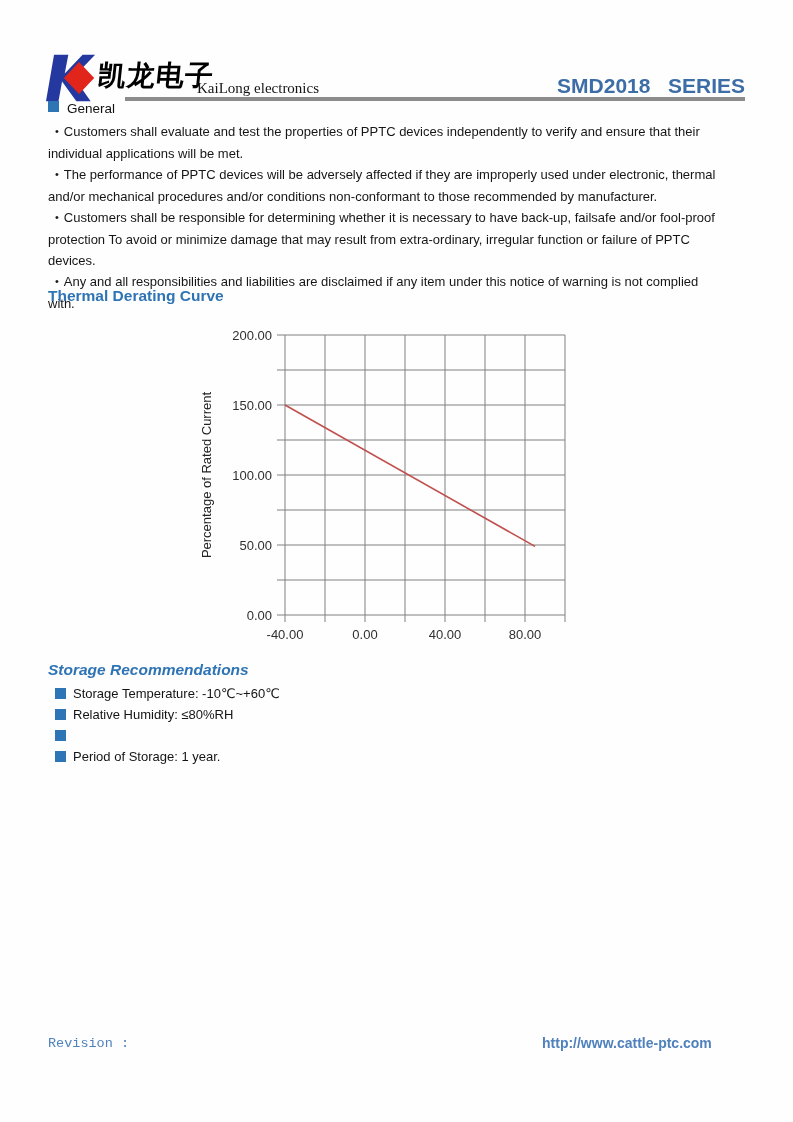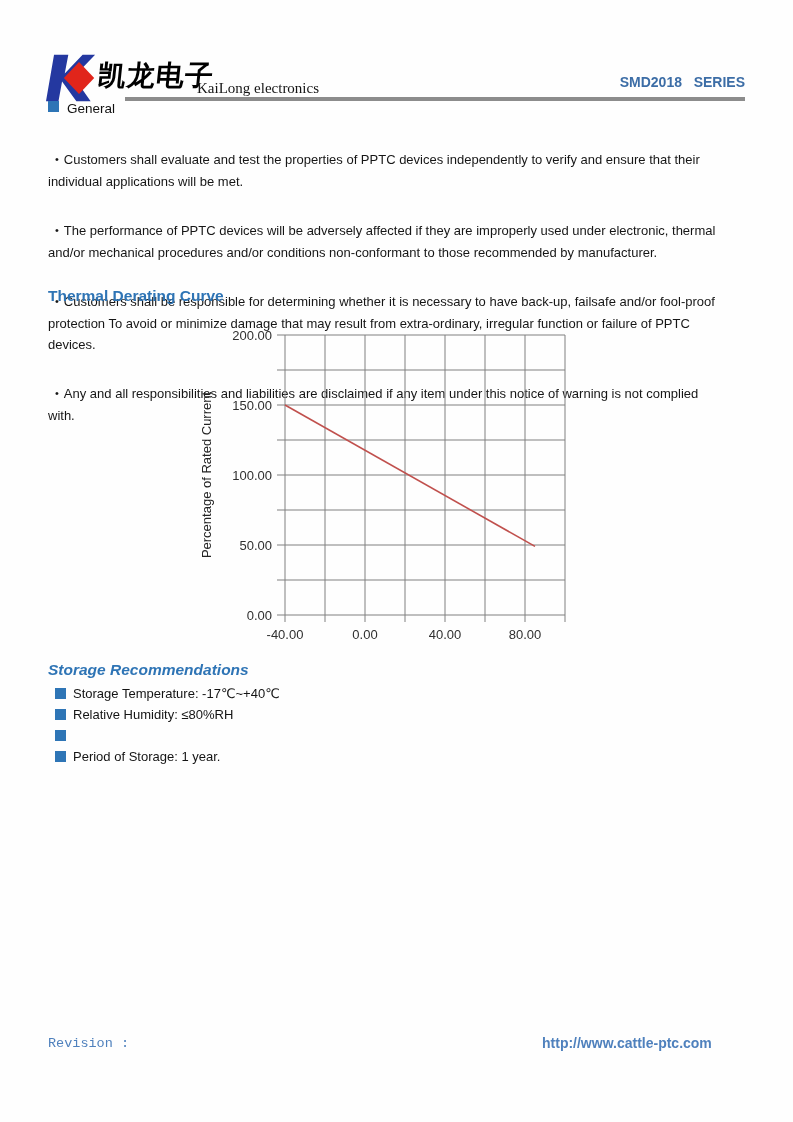--- a/index.html
+++ b/index.html
@@ -6,30 +6,30 @@
   html,body { background:#ffffff; }
   body { font-family:"Liberation Sans","DejaVu Sans",sans-serif; color:#1a1a1a; }
   .page { position:relative; width:793px; height:1122px; background:#fefefe; overflow:hidden; margin:0 auto; }
 
   
   .logo-k { position:absolute; left:44px; top:53px; width:54px; height:50px; }
   .logo-cn { position:absolute; left:98px; top:57px; font-size:28px; font-weight:900; color:#000;
              letter-spacing:1px; transform:skewX(-6deg); font-family:"DejaVu Sans",sans-serif; }
   .logo-en { position:absolute; left:197px; top:80px; font-size:15px; color:#141414;
              font-family:"Liberation Serif","DejaVu Serif",serif; }
-  .series  { position:absolute; right:48px; top:74px; font-size:14px; font-weight:bold;
+  .series  { position:absolute; right:48px; top:74px; font-size:21px; font-weight:bold;
              color:#3c6da6; white-space:pre; }
   .rule    { position:absolute; left:125px; top:97px; width:620px; height:4px; background:#8c8c8c; }
 
   
   .sq { display:inline-block; width:11px; height:11px; background:#2e75b6; }
   .general-title-row { position:absolute; left:48px; top:101px; display:flex; align-items:flex-start; gap:8px; }
   .general-title-row .label { font-size:13.5px; color:#111; }
   .general-paras { position:absolute; left:48px; top:121px; width:678px; }
-  .general-paras p { font-size:13px; line-height:21px; color:#161616; text-indent:0;margin-top:28px; }
+  .general-paras p { font-size:13px; line-height:21px; color:#161616; text-indent:0; }
   .general-paras p .dot::before { content:"\2022"; font-size:11px; margin-left:7px; margin-right:5px; position:relative; top:-1px; }
 
   
   .section-heading { position:absolute; left:48px; font-size:15.5px; font-weight:bold; color:#2e74b5; }
 
   
   .chart-wrap { position:absolute; left:180px; top:320px; width:420px; height:330px; }
   .chart-wrap svg { width:100%; height:100%; display:block; }
   .tick { font-size:13px; fill:#2f2f2f; font-family:"Liberation Sans","DejaVu Sans",sans-serif; }
   .axis-title { font-size:13px; fill:#222; font-family:"Liberation Sans","DejaVu Sans",sans-serif; }
@@ -99,21 +99,21 @@
         <text x="92" y="19.5" text-anchor="end" class="tick">200.00</text>
         <polyline points="105,85 355,226.4" fill="none" stroke="#c0504d" stroke-width="1.6"></polyline>
         <text transform="translate(31,155) rotate(-90)" text-anchor="middle" class="axis-title">Percentage of Rated Current</text>
       </svg>
   </div>
 
   <div class="section-heading" style="top:661px;font-style:italic;">Storage Recommendations</div>
   <div class="storage-items">
     <div class="storage-item">
       <span class="sq"></span>
-      <span class="txt">Storage Temperature: -17℃~+40℃</span>
+      <span class="txt">Storage Temperature: -10℃~+60℃</span>
     </div>
     <div class="storage-item">
       <span class="sq"></span>
       <span class="txt">Relative Humidity: ≤80%RH</span>
     </div>
     <div class="storage-item">
       <span class="sq"></span>
     </div>
     <div class="storage-item">
       <span class="sq"></span>

